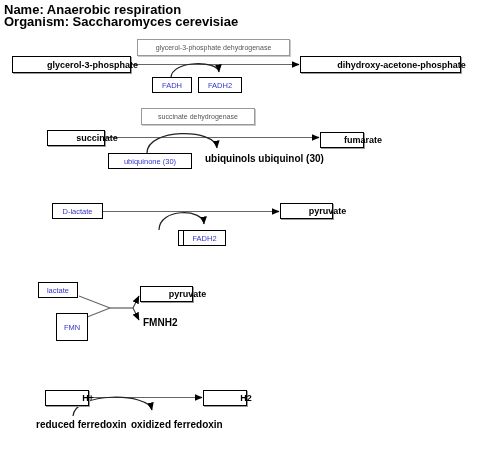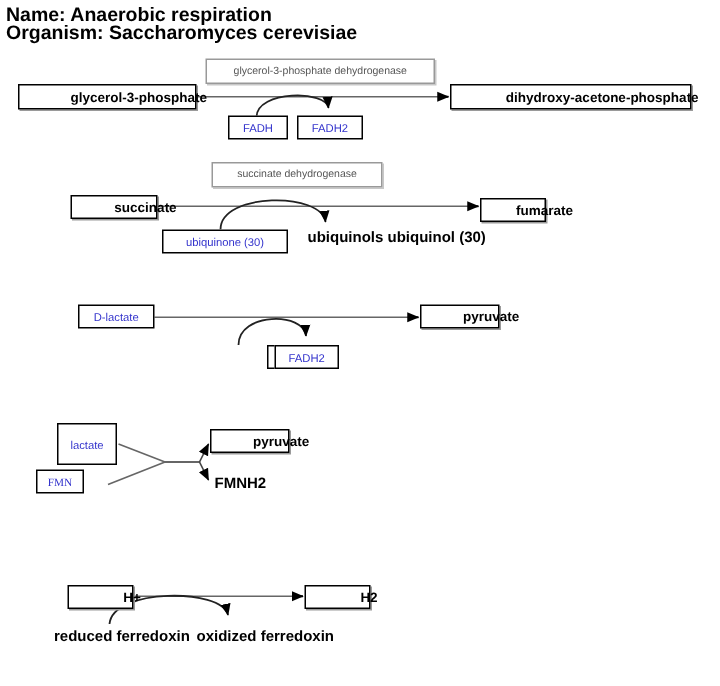--- a/index.html
+++ b/index.html
@@ -150,23 +150,23 @@
 <div class="label-plain" style="left:205px; top:153px;">ubiquinols ubiquinol (30)</div>
 
 <div class="node cofactor" style="left:32px; top:203px; width:51px; height:16px;margin-left:20px;">D-lactate</div>
 
 <div class="node metab" style="left:280px; top:203px; width:53px; height:16px;">pyruvate</div>
 
 <div class="node cofactor" style="left:143px; top:230px; width:33px; height:16px;margin-left:35px;">FAD</div>
 
 <div class="node cofactor" style="left:183px; top:230px; width:43px; height:16px;">FADH2</div>
 
-<div class="node cofactor" style="left:38px; top:282px; width:40px; height:28px;">lactate</div>
+<div class="node cofactor" style="left:38px; top:282px; width:40px; height:16px;">lactate</div>
 
-<div class="node cofactor" style="left:24px; top:313px; width:32px; height:16px;font-family:Liberation Serif, serif;">FMN</div>
+<div class="node cofactor" style="left:56px; top:313px; width:32px; height:28px;">FMN</div>
 
 <div class="node metab" style="left:140px; top:286px; width:53px; height:16px;">pyruvate</div>
 
 <div class="label-plain" style="left:143px; top:317px;">FMNH2</div>
 
 <div class="node metab" style="left:45px; top:390px; width:27px; height:16px;">H+</div>
 
 <div class="node metab" style="left:203px; top:390px; width:26px; height:16px;">H2</div>
 
 <div class="label-plain" style="left:36px; top:419px;">reduced ferredoxin</div>

